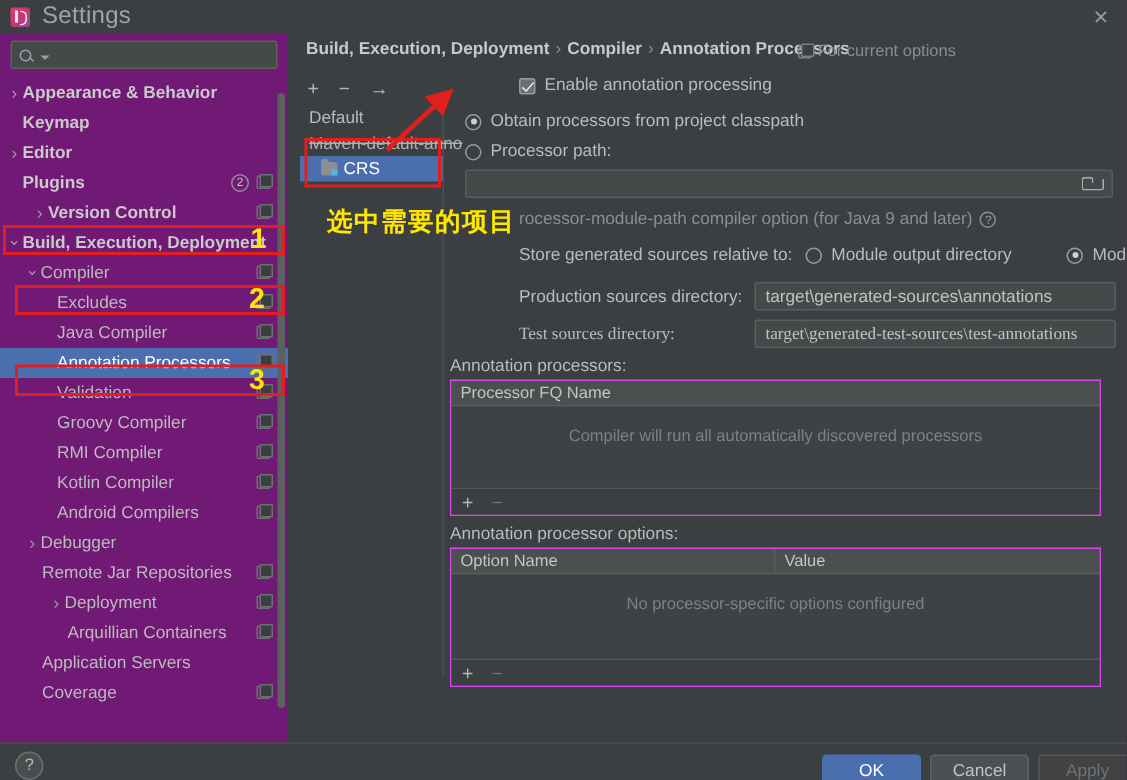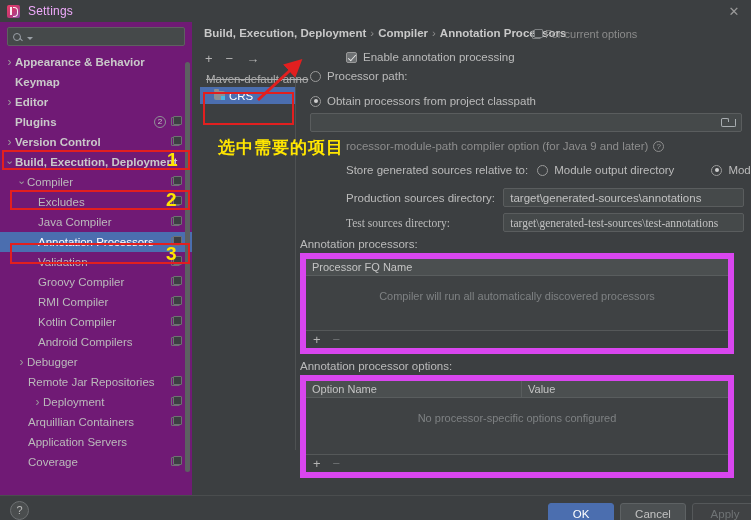--- a/index.html
+++ b/index.html
@@ -28,21 +28,21 @@
   }
   .title-icon:after {
     content: ""; position: absolute; left: 3px; top: 2px;
     width: 2px; height: 8px; background: #ffffff; opacity: .9;
   }
   .title-icon:before {
     content: ""; position: absolute; left: 6px; top: 2px;
     width: 4px; height: 8px; border: 1.5px solid #fff; border-left: none;
     border-radius: 0 4px 4px 0; opacity: .9;
   }
-  .title-text { font-size: 12px; color: #f0abfc; font-weight: 400; letter-spacing: .2px; }
+  .title-text { font-size: 16px; color: #a3a3a3; font-weight: 400; letter-spacing: .2px; }
   .win-close {
     position: absolute; right: 0; top: 0; width: 34px; height: 22px;
     display: flex; align-items: center; justify-content: center;
     color: #9a9a9a; font-size: 13px; line-height: 1;
   }
 
   
   .sidebar {
     position: absolute; left: 0; top: 22px; width: 192px; height: 473px;
     background: #701a75; overflow: hidden;
@@ -176,21 +176,21 @@
   .fldr-btn:after {
     content: ""; position: absolute; left: 0; top: 1px; width: 6px; height: 3px;
     border: 1.2px solid #a9aeb2; border-bottom: none; border-radius: 2px 2px 0 0;
   }
   .qmark {
     width: 11px; height: 11px; border: 1px solid #8d8d8d; border-radius: 50%;
     font-size: 8px; line-height: 9px; text-align: center; color: #9a9a9a;
     display: inline-block; margin-left: 5px; flex: none;
   }
 
-  .tblbox { border: 6px solid #d946ef; background: #45494a; }
+  .tblbox { border: 1px solid #d946ef; background: #45494a; }
   .tblhead {
     height: 17px; display: flex; align-items: center; background: #4b4f50;
     border-bottom: 1px solid #595d5e; font-size: 11px; color: #c4c4c4;
   }
   .tblhead .col { padding-left: 6px; height: 100%; display: flex; align-items: center; }
   .tblbody { position: relative; background: #3f4244; }
   .emptytxt {
     position: absolute; left: 0; right: 0; top: 14px; text-align: center;
     font-size: 11px; color: #7e8183;
   }
@@ -256,21 +256,21 @@
         </div>
         <div class="trow" style="padding-left: 4px;">
           <span class="arrow right"></span>
           <span class="tlabel bold">Editor</span>
         </div>
         <div class="trow" style="padding-left: 15px;">
           <span class="tlabel bold">Plugins</span>
           <span class="badge">2</span>
           <span class="cfgicon"></span>
         </div>
-        <div class="trow" style="padding-left: 4px; align-items: center;">
+        <div class="trow" style="padding-left: 21px; align-items: center;">
           <span class="arrow right"></span>
           <span class="tlabel bold">Version Control</span>
           <span class="cfgicon"></span>
         </div>
         <div class="trow" style="padding-left: 4px;">
           <span class="arrow down"></span>
           <span class="tlabel bold">Build, Execution, Deployment</span>
         </div>
         <div class="trow" style="padding-left: 16px;">
           <span class="arrow down"></span>
@@ -315,21 +315,21 @@
         </div>
         <div class="trow" style="padding-left: 28px;">
           <span class="tlabel">Remote Jar Repositories</span>
           <span class="cfgicon"></span>
         </div>
         <div class="trow" style="padding-left: 32px;">
           <span class="arrow right"></span>
           <span class="tlabel">Deployment</span>
           <span class="cfgicon"></span>
         </div>
-        <div class="trow" style="padding-left: 28px;">
+        <div class="trow" style="padding-left: 45px;">
           <span class="tlabel">Arquillian Containers</span>
           <span class="cfgicon"></span>
         </div>
         <div class="trow" style="padding-left: 28px;">
           <span class="tlabel">Application Servers</span>
         </div>
         <div class="trow" style="padding-left: 28px;">
           <span class="tlabel">Coverage</span>
           <span class="cfgicon"></span>
         </div>
@@ -348,46 +348,49 @@
       <span>For current options</span>
     </div>
 
     <div class="profile-panel">
       <div class="ptoolbar">
         <span>+</span>
         <span>−</span>
         <span>→</span>
       </div>
       <div class="plist" id="profile-list">
+          <div class="prow">
+            <span>Default</span>
+          </div>
           <div class="prow strike">
             <span>Maven-default-anno</span>
           </div>
           <div class="prow selp">
             <span class="folder-ico"></span>
             <span>CRS</span>
           </div>
         </div>
     </div>
     <div class="hscroll"></div>
 
     <div class="form">
 
       <div class="row" style="height:18px;">
         <span class="chk on"></span>
         <span class="lbl">Enable annotation processing</span>
       </div>
 
+      <div class="row" style="height:20px;margin-top:5px;padding-left:10px;">
+        <span class="radio on"></span>
+        <span class="lbl">Obtain processors from project classpath</span>
+      </div>
+
       <div class="row" style="height:20px;padding-left:10px;">
         <span class="radio"></span>
         <span class="lbl">Processor path:</span>
-      </div>
-
-      <div class="row" style="height:20px;margin-top:5px;padding-left:10px;">
-        <span class="radio on"></span>
-        <span class="lbl">Obtain processors from project classpath</span>
       </div>
 
       <div class="textfield" style="margin-left:10px;width:432px;margin-top:2px;">
         <span></span>
         <span class="fldr-btn"></span>
       </div>
 
       <div class="row" style="height:20px;margin-top:4px;">
         <span class="lbl dim">rocessor-module-path compiler option (for Java 9 and later)</span>
         <span class="qmark">?</span>

